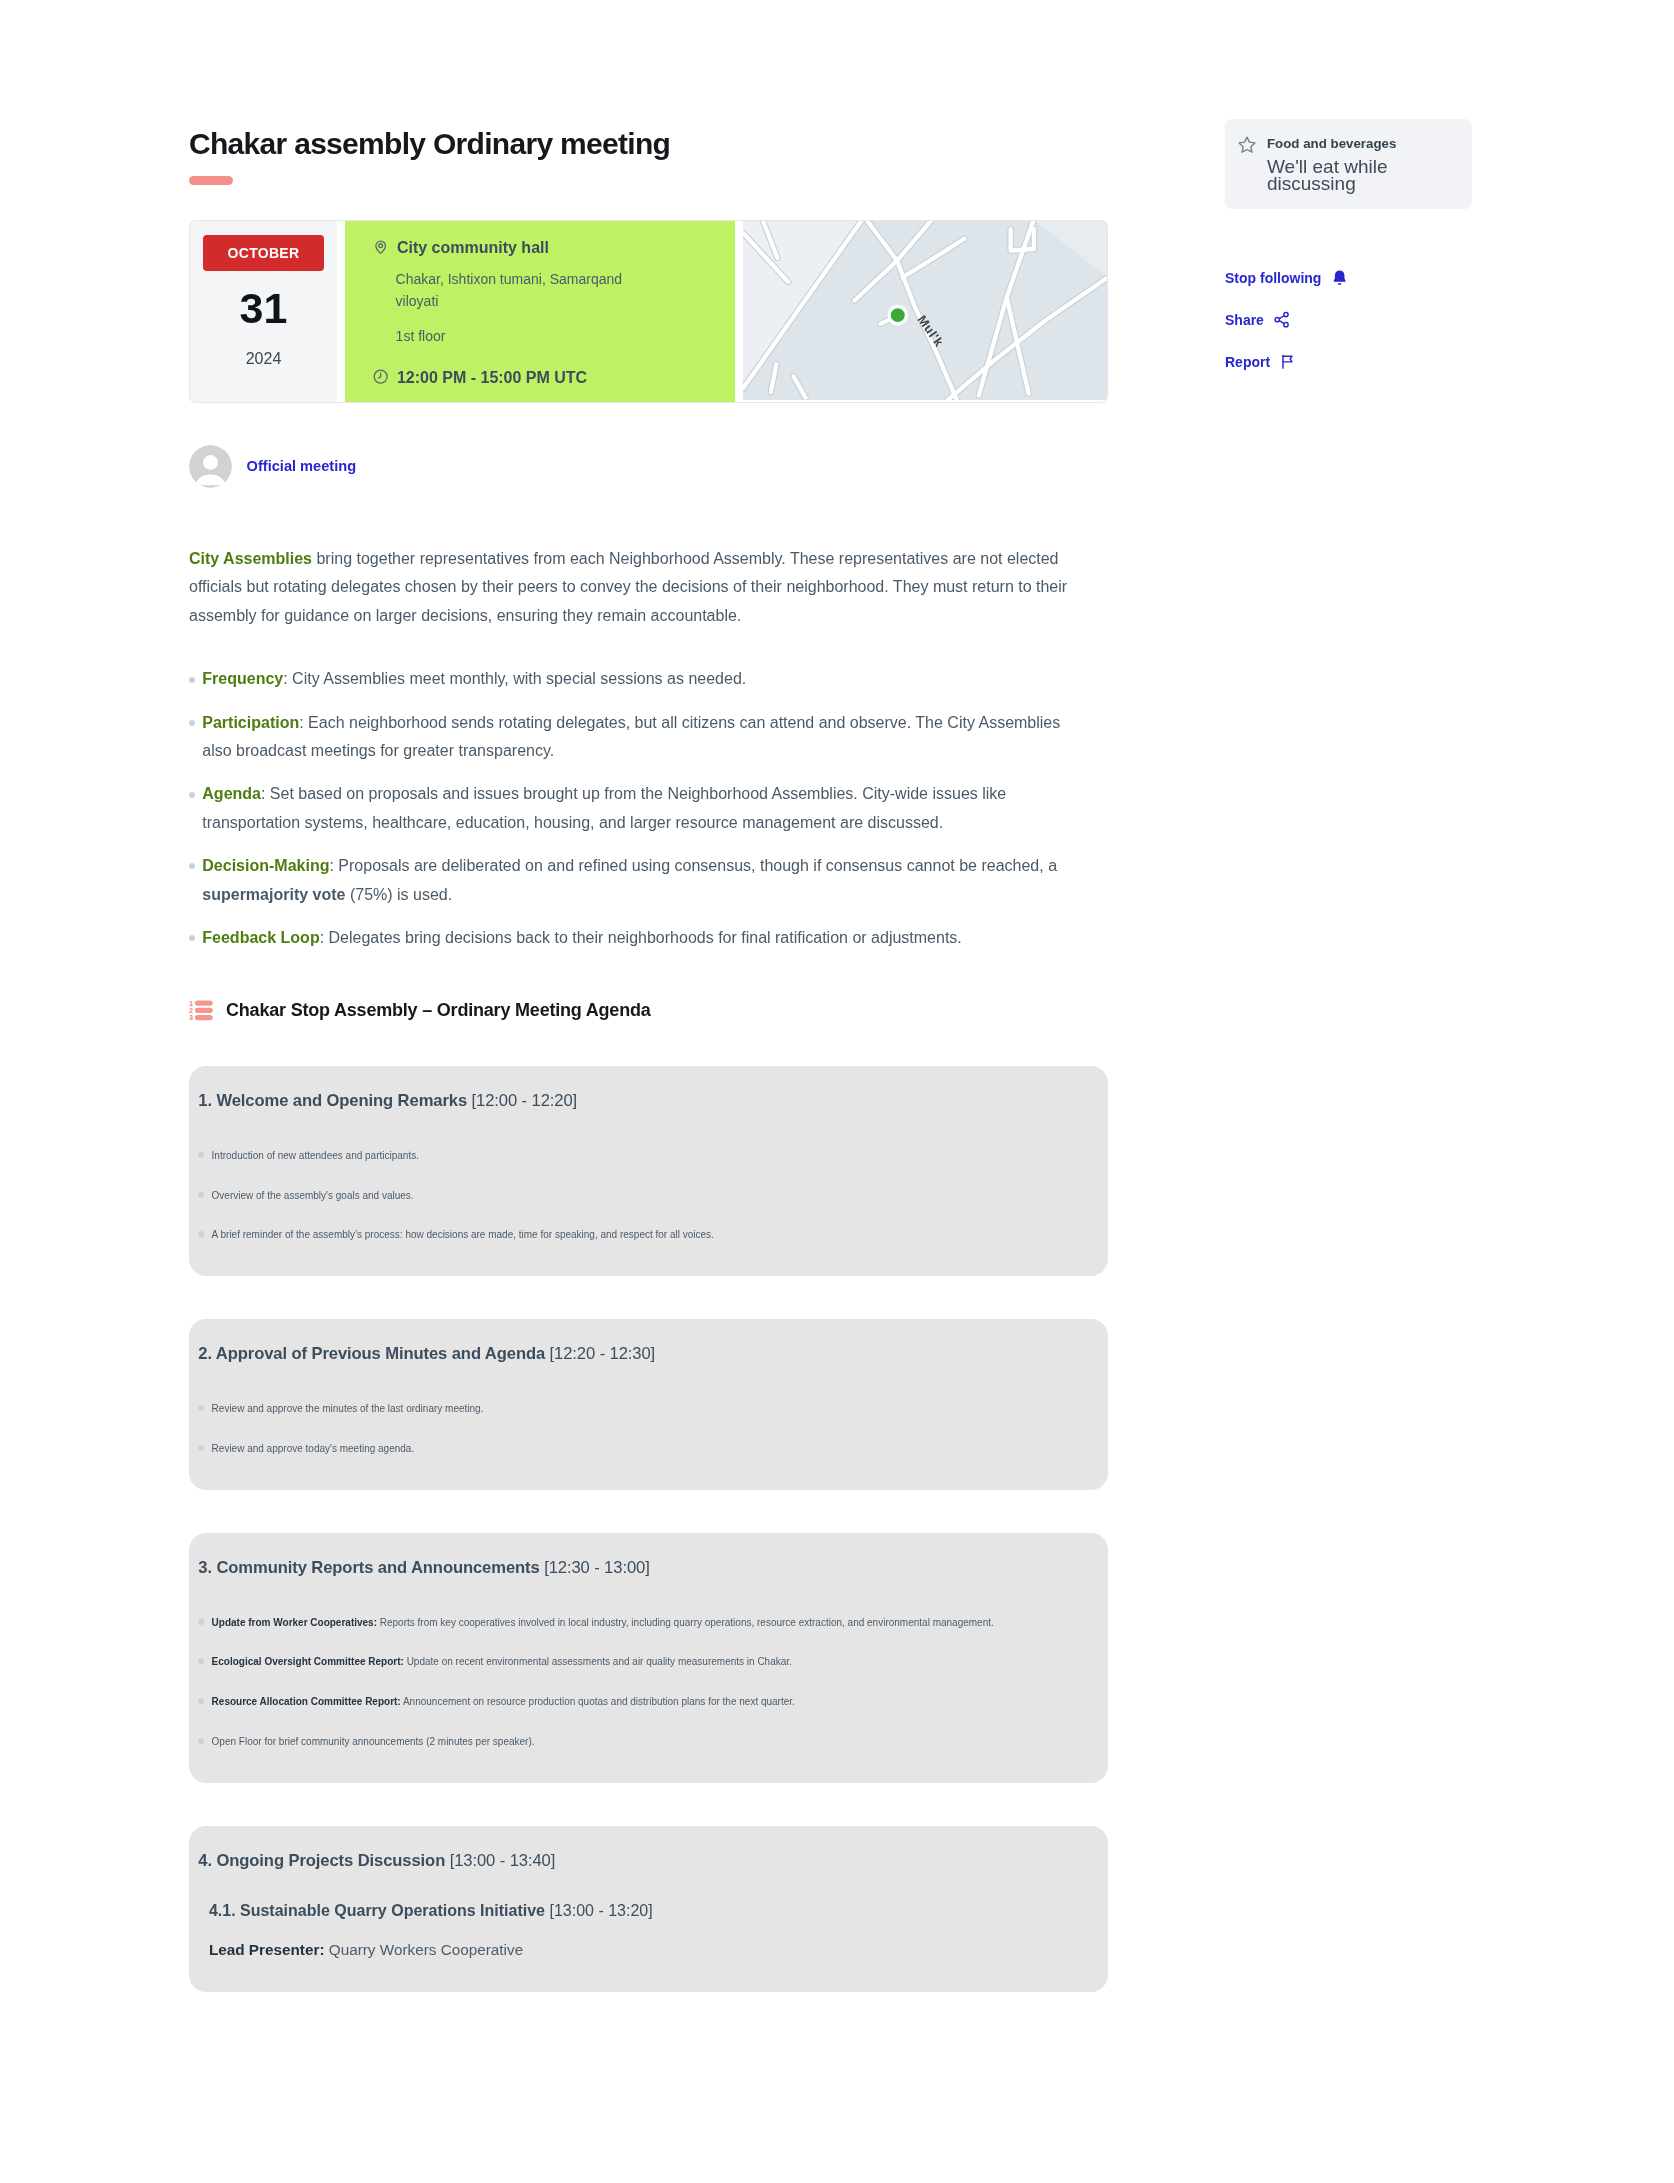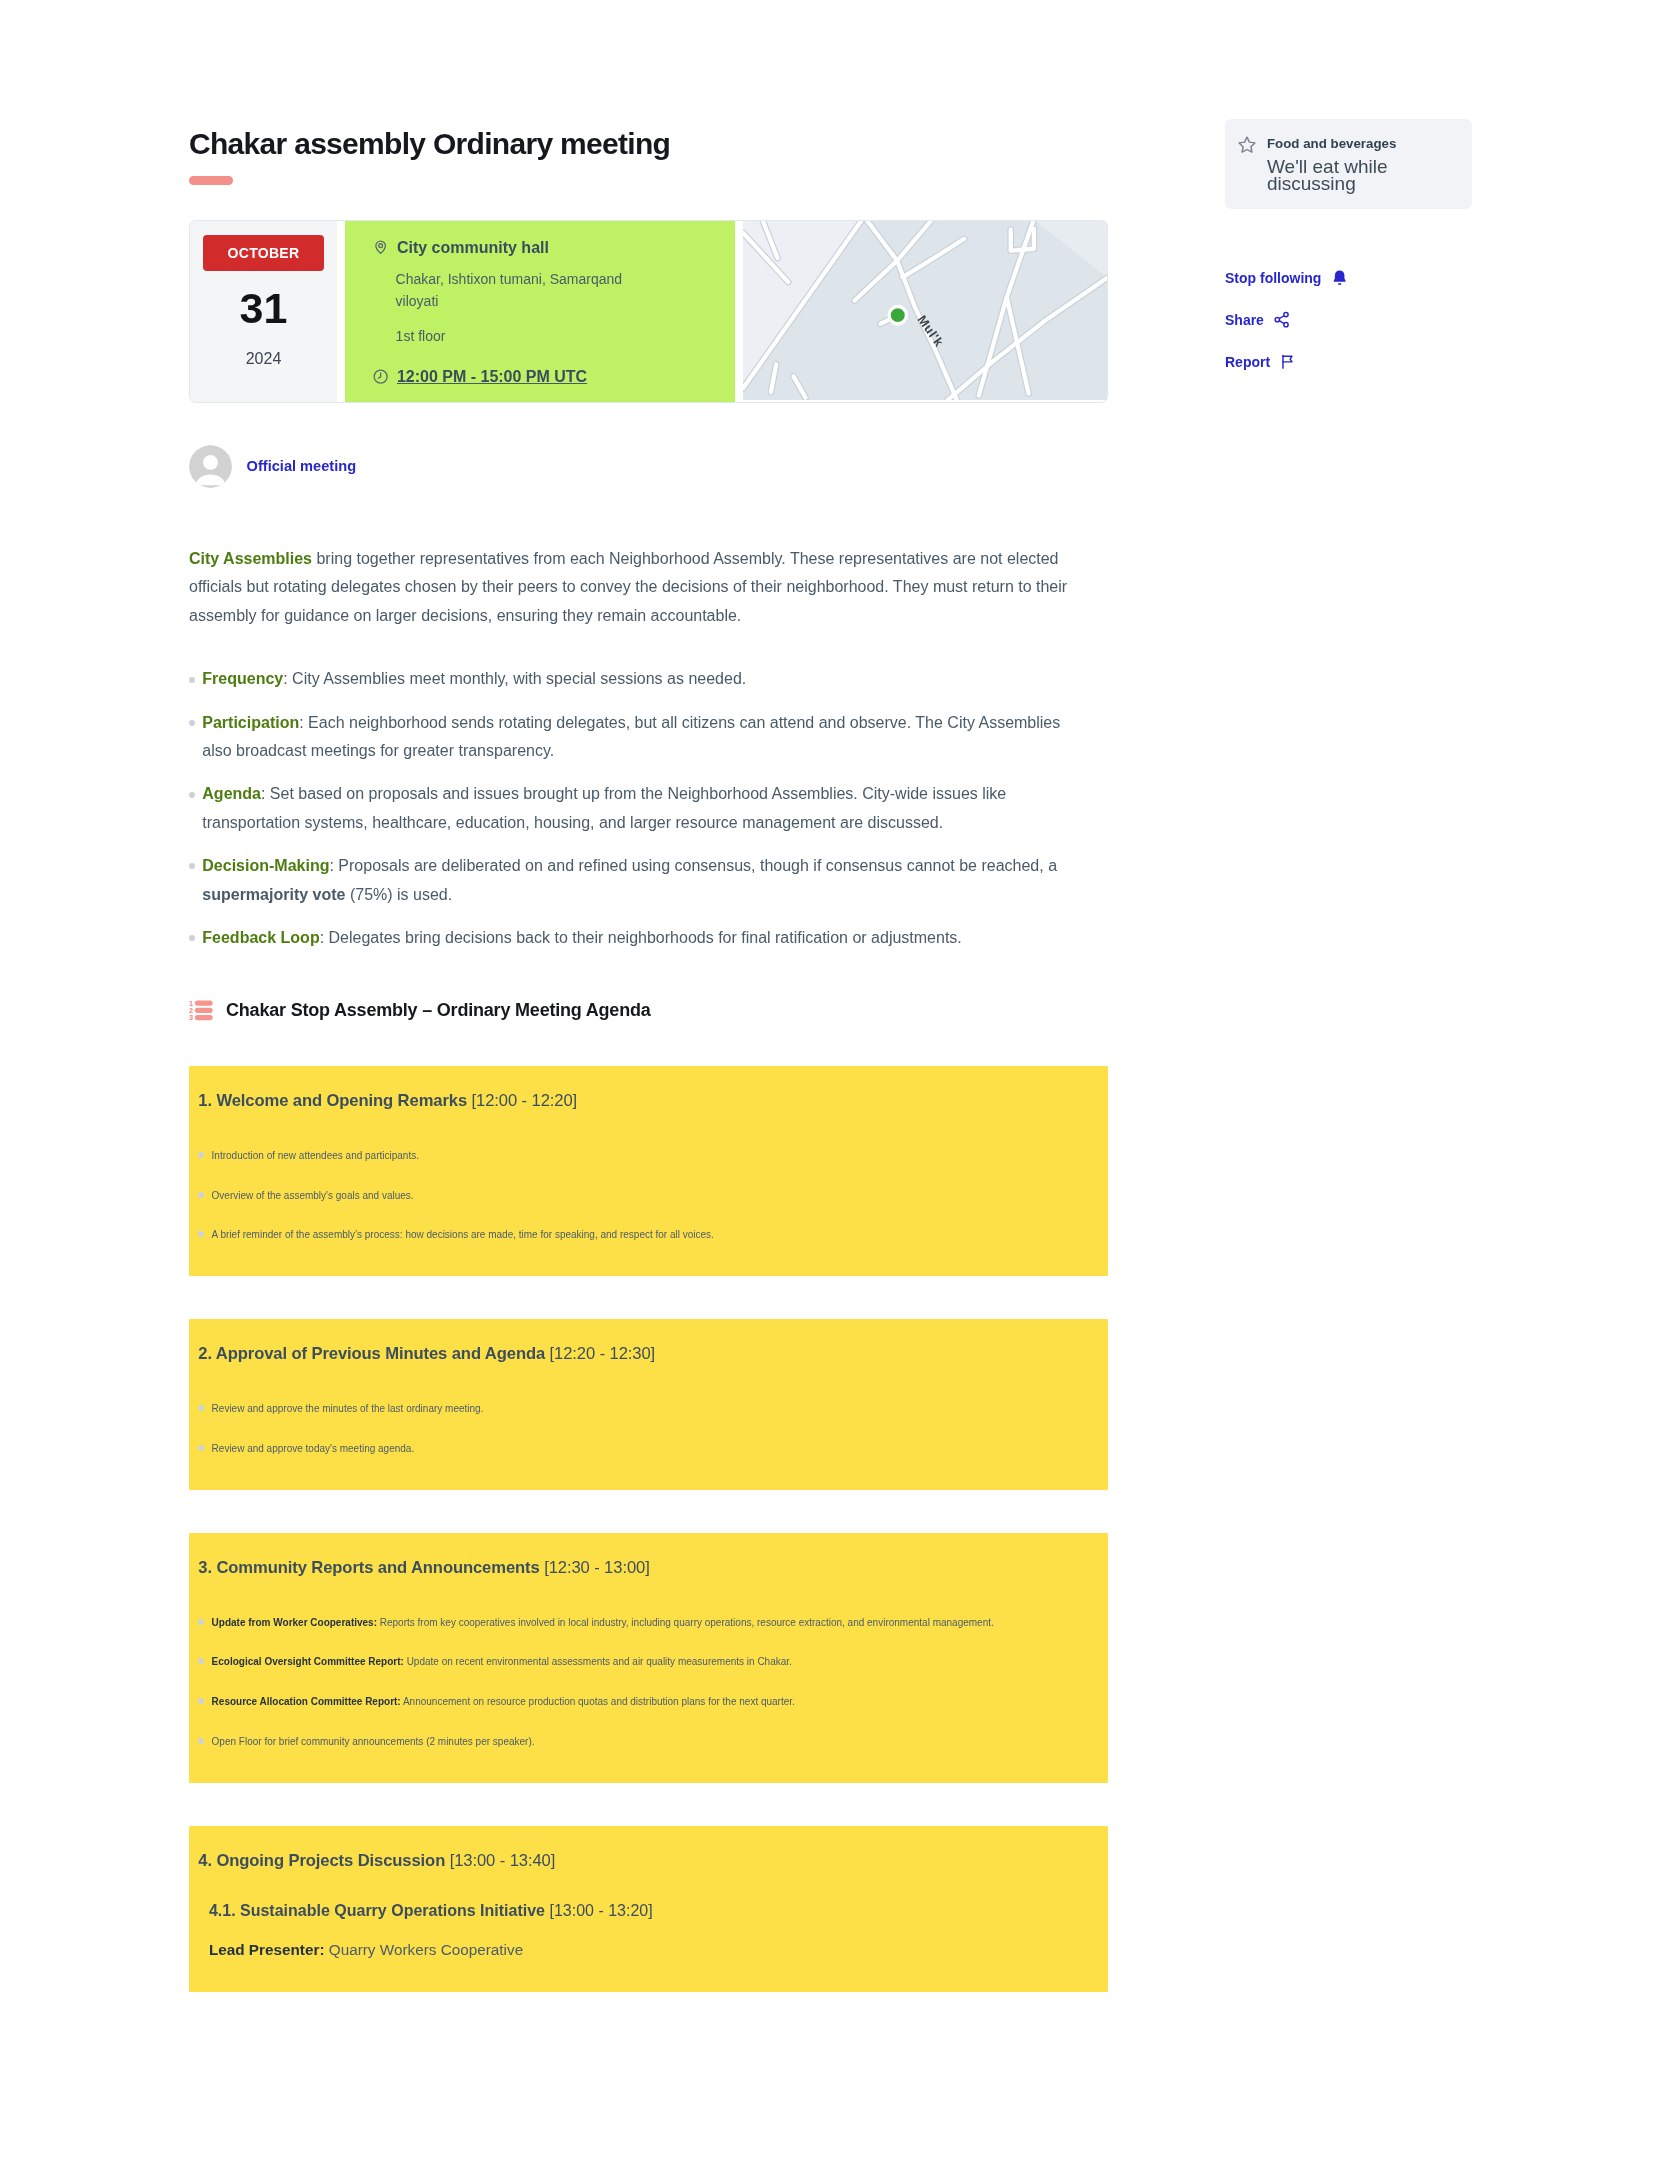--- a/index.html
+++ b/index.html
@@ -22,21 +22,21 @@
     align-items:center;padding-top:14.6px;box-sizing:border-box;}
   .month-chip{background:#d22b2b;color:#fff;font-size:14px;font-weight:700;letter-spacing:0.3px;
     width:121px;text-align:center;padding:10px 0;border-radius:4px;box-sizing:border-box;}
   .day-number{font-size:43px;font-weight:700;color:#101418;line-height:1;margin-top:16px;}
   .year-number{font-size:16px;color:#3c4550;margin-top:20px;}
   .details-block{flex:1;display:flex;flex-direction:column;padding:17.3px 10.6px 14.6px 26.6px;box-sizing:border-box;background:#bef264;}
   .venue-row{display:flex;align-items:center;gap:8px;}
   .venue-name{font-size:16px;font-weight:700;color:#3b4c5c;}
   .address{margin:10.6px 0 0 24px;font-size:14px;line-height:22.6px;color:#4b5b69;}
   .floor-line{margin:14.6px 0 0 24px;font-size:14px;color:#4b5b69;}
-  .time-row{display:flex;align-items:center;gap:8px;margin-top:auto;text-decoration:underline;}
+  .time-row{display:flex;align-items:flex-end;gap:8px;margin-top:auto;}
   .time-text{font-size:16px;font-weight:700;color:#3b4c5c;}
   .map-block{width:364px;flex:0 0 364px;position:relative;}
   .map-block svg{display:block;}
   .road{stroke-linecap:round;stroke-linejoin:round;fill:none;}
   .casing{stroke:#c9d0d7;stroke-width:10;}
   .roadtop{stroke:#ffffff;stroke-width:6.5;}
 
   
   .organizer-row{display:flex;align-items:center;gap:14.6px;margin-bottom:57px;}
   .avatar{width:43px;height:43px;border-radius:50%;overflow:hidden;flex:0 0 43px;}
@@ -49,21 +49,21 @@
   ul.dot-list>li{position:relative;padding-left:13.3px;margin-bottom:14.6px;
     font-size:16px;line-height:28.6px;color:#4a5a68;max-width:890px;}
   ul.dot-list>li::before{content:"";position:absolute;left:0;top:11.3px;width:6px;height:6px;
     border-radius:50%;background:#ccd2d9;}
 
   
   .agenda-heading{display:flex;align-items:center;gap:12px;margin:0 0 43px;}
   .agenda-heading .h2-text{font-size:18px;font-weight:700;color:#15191d;letter-spacing:-0.2px;}
 
   
-  .agenda-box{background:#fde047;border-radius:1px;padding:25px 31px 28px 9.3px;margin-bottom:43px;}
+  .agenda-box{background:#e5e5e5;border-radius:17px;padding:25px 31px 28px 9.3px;margin-bottom:43px;}
   .agenda-box h3{margin:0 0 31px;font-size:16.6px;font-weight:700;color:#3c4e5e;letter-spacing:-0.1px;}
   .agenda-box h3 .box-time{font-weight:400;}
   .agenda-box ul.dot-list{margin:0;}
   .agenda-box ul.dot-list>li{font-size:10px;line-height:27px;margin-bottom:12.6px;color:#4c5c6a;}
   .agenda-box ul.dot-list>li::before{top:10px;}
   .agenda-box ul.dot-list>li:last-child{margin-bottom:0;}
   .agenda-box li strong{color:#26333f;}
   .sub-heading{margin:0 0 17.3px 10.6px;font-size:16px;font-weight:700;color:#3c4e5e;}
   .sub-heading .box-time{font-weight:400;}
   .lead-line{margin:0 0 0 10.6px;font-size:15.3px;line-height:26.6px;color:#4c5c6a;}

